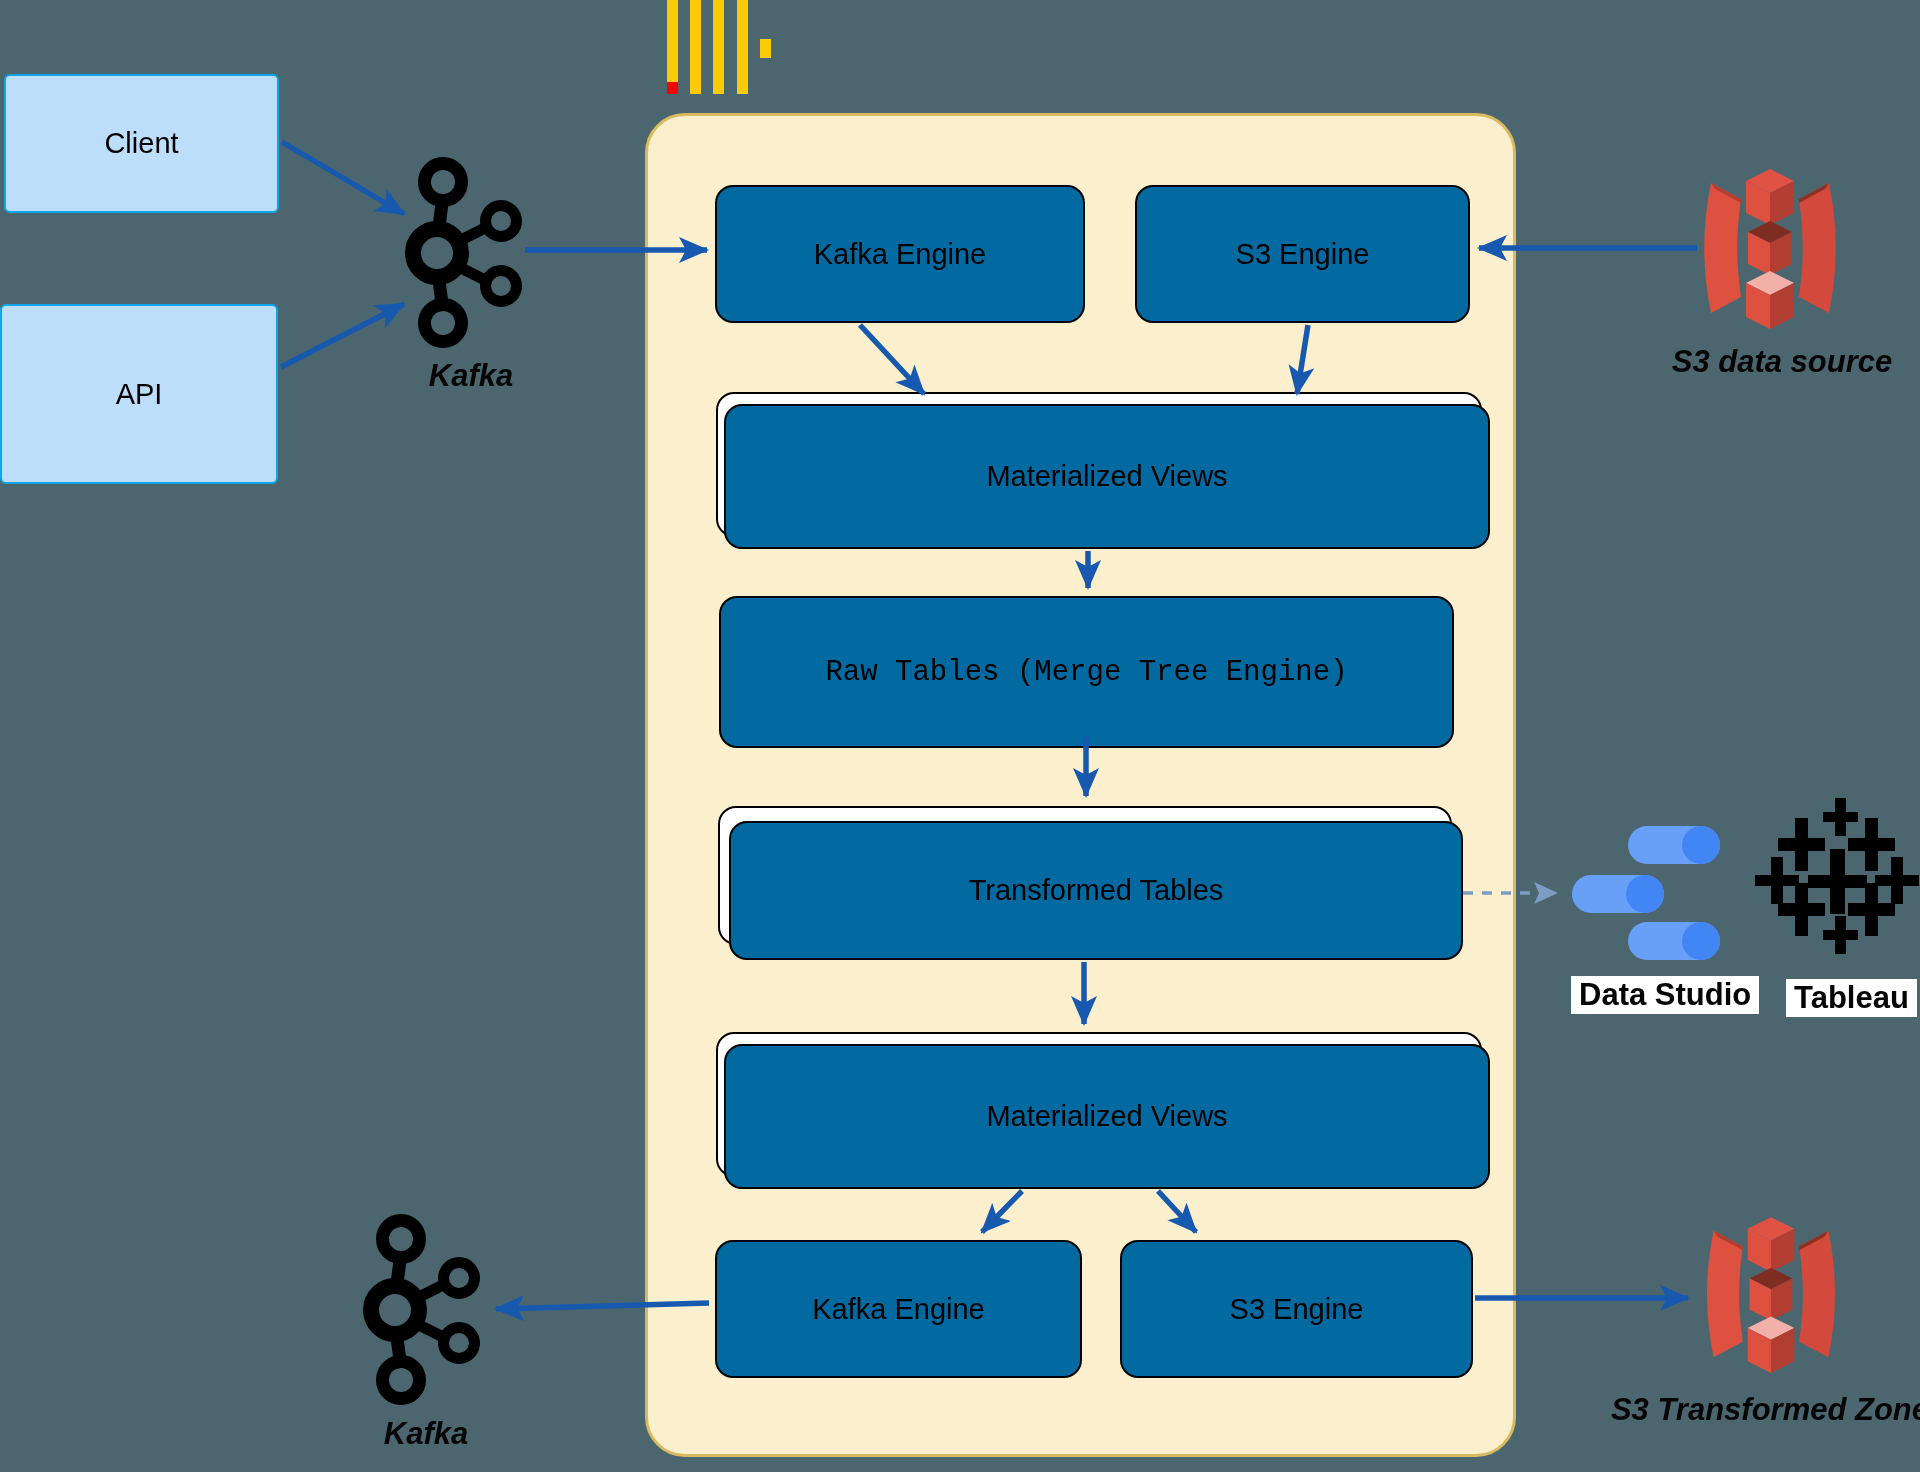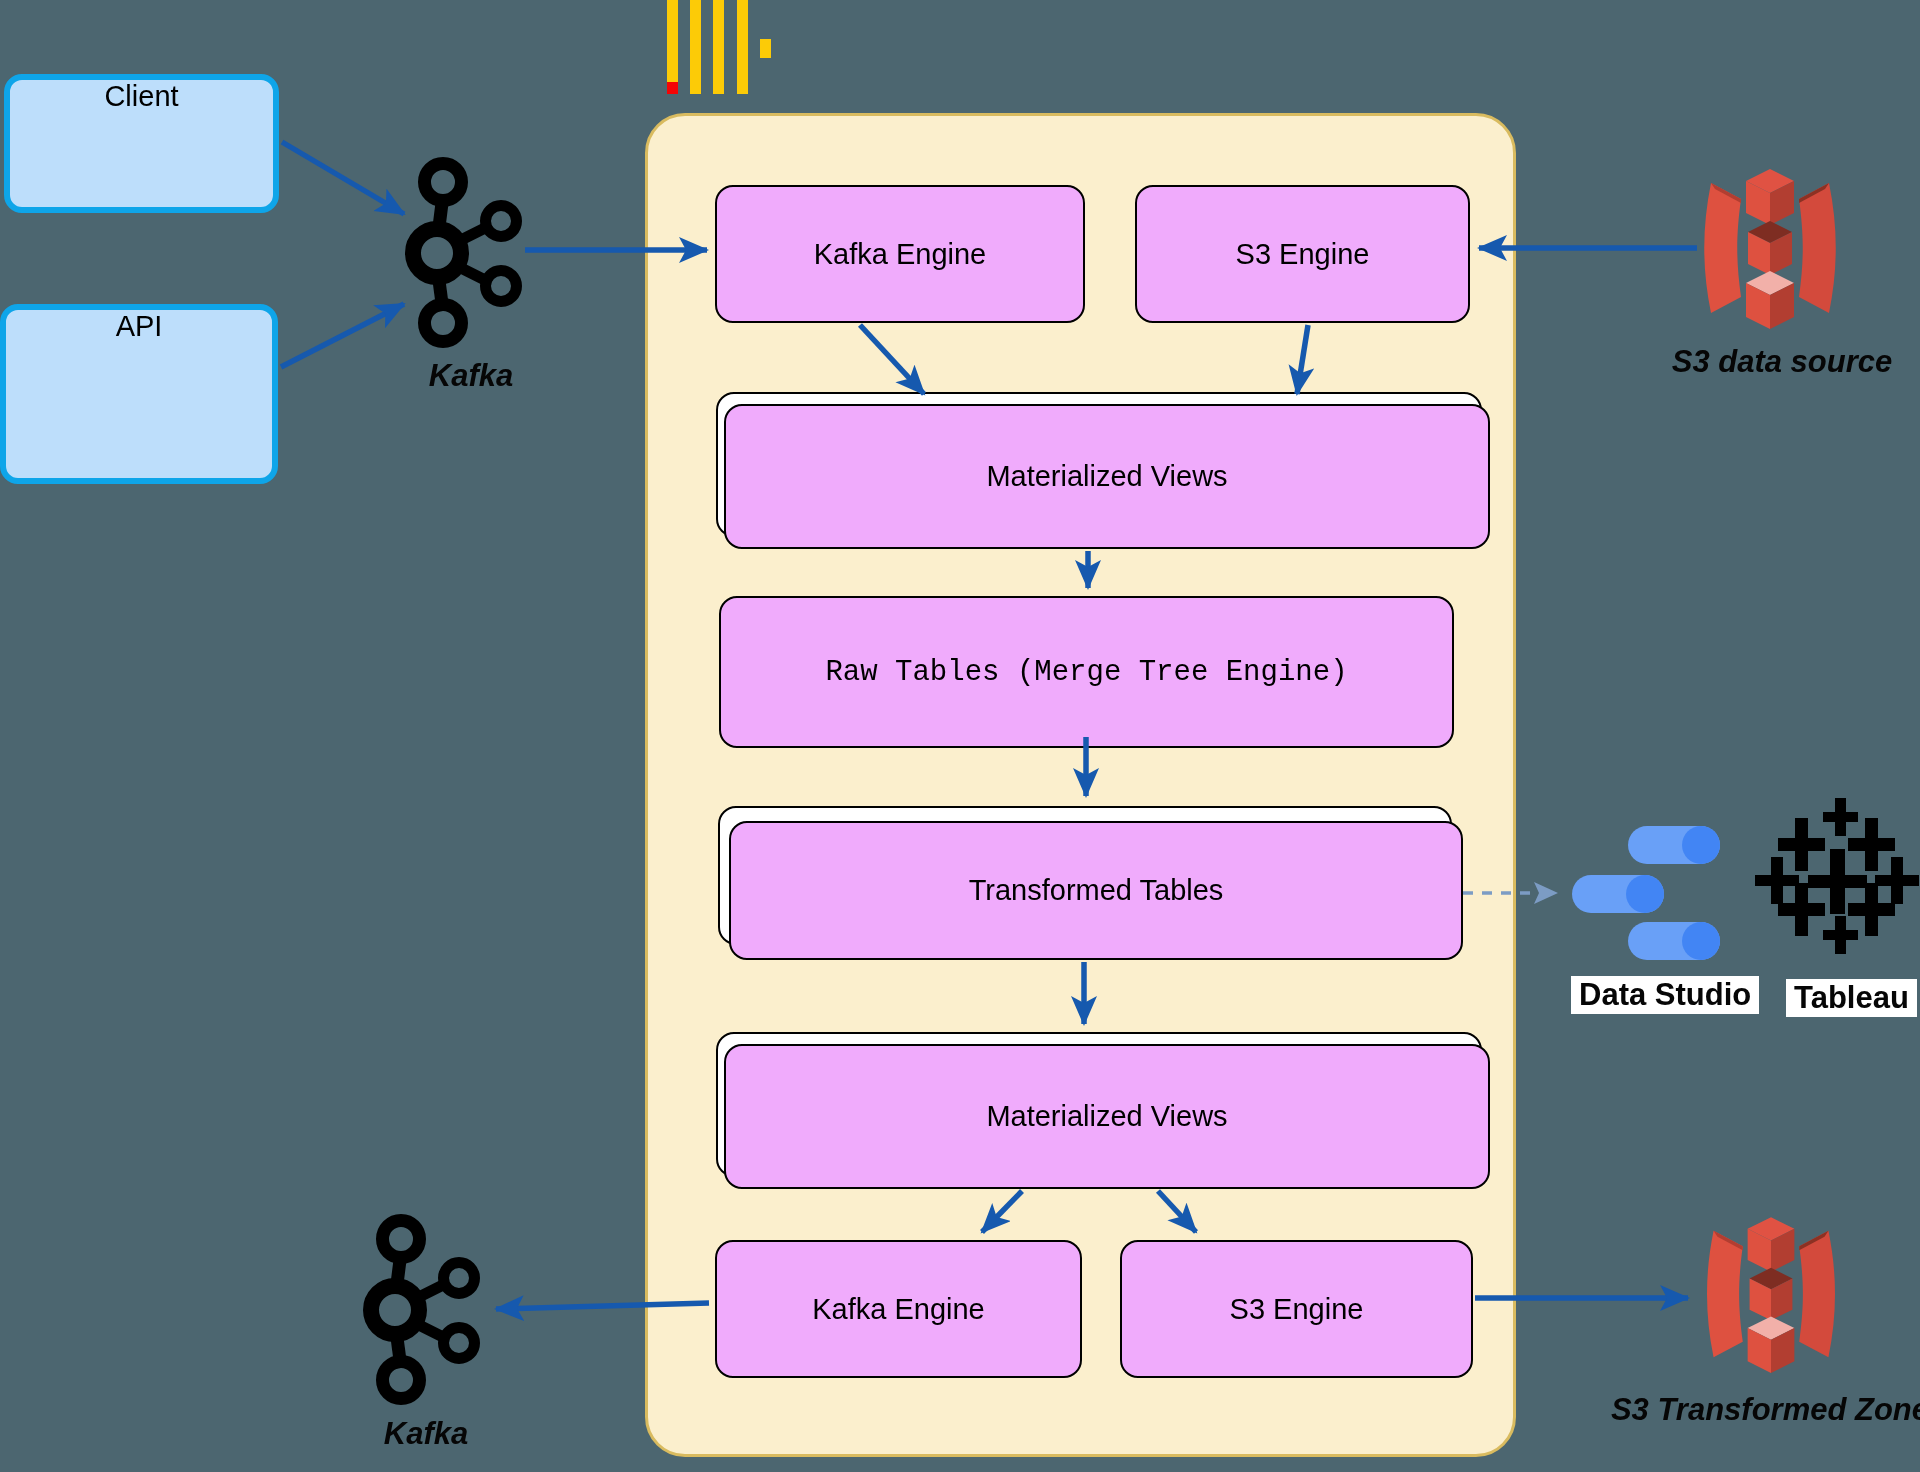--- a/index.html
+++ b/index.html
@@ -3,33 +3,33 @@
 <meta charset="utf-8">
 <style>
   html,body{margin:0;padding:0;background:#4C6670;}
   #stage{
     position:relative;width:1920px;height:1472px;overflow:hidden;
     background:#4C6670;font-family:"Liberation Sans",sans-serif;
   }
   .abs{position:absolute;}
   
   .node{
-    position:absolute;background:#f0abfc;border:2.5px solid #000000;
+    position:absolute;background:#0369a1;border:2.5px solid #000000;
     border-radius:18px;display:flex;align-items:center;justify-content:center;
     box-sizing:border-box;
   }
   .node-back{
     position:absolute;background:#FFFFFF;border:2.5px solid #000000;
     border-radius:18px;box-sizing:border-box;
   }
   .node-label{font-size:29px;color:#000;white-space:nowrap;}
   
   .src{
-    position:absolute;background:#BDDEFB;border:6px solid #0ea5e9;
-    border-radius:18px;display:flex;justify-content:center;
+    position:absolute;background:#BDDEFB;border:2px solid #0ea5e9;
+    border-radius:6px;display:flex;align-items:center;justify-content:center;
     box-sizing:border-box;
   }
   
   #ch-container{
     position:absolute;left:645px;top:113px;width:871px;height:1344px;
     background:#FBEFCD;border:3.5px solid #D9BB5F;border-radius:40px;
     box-sizing:border-box;
   }
   
   .icon-label{

